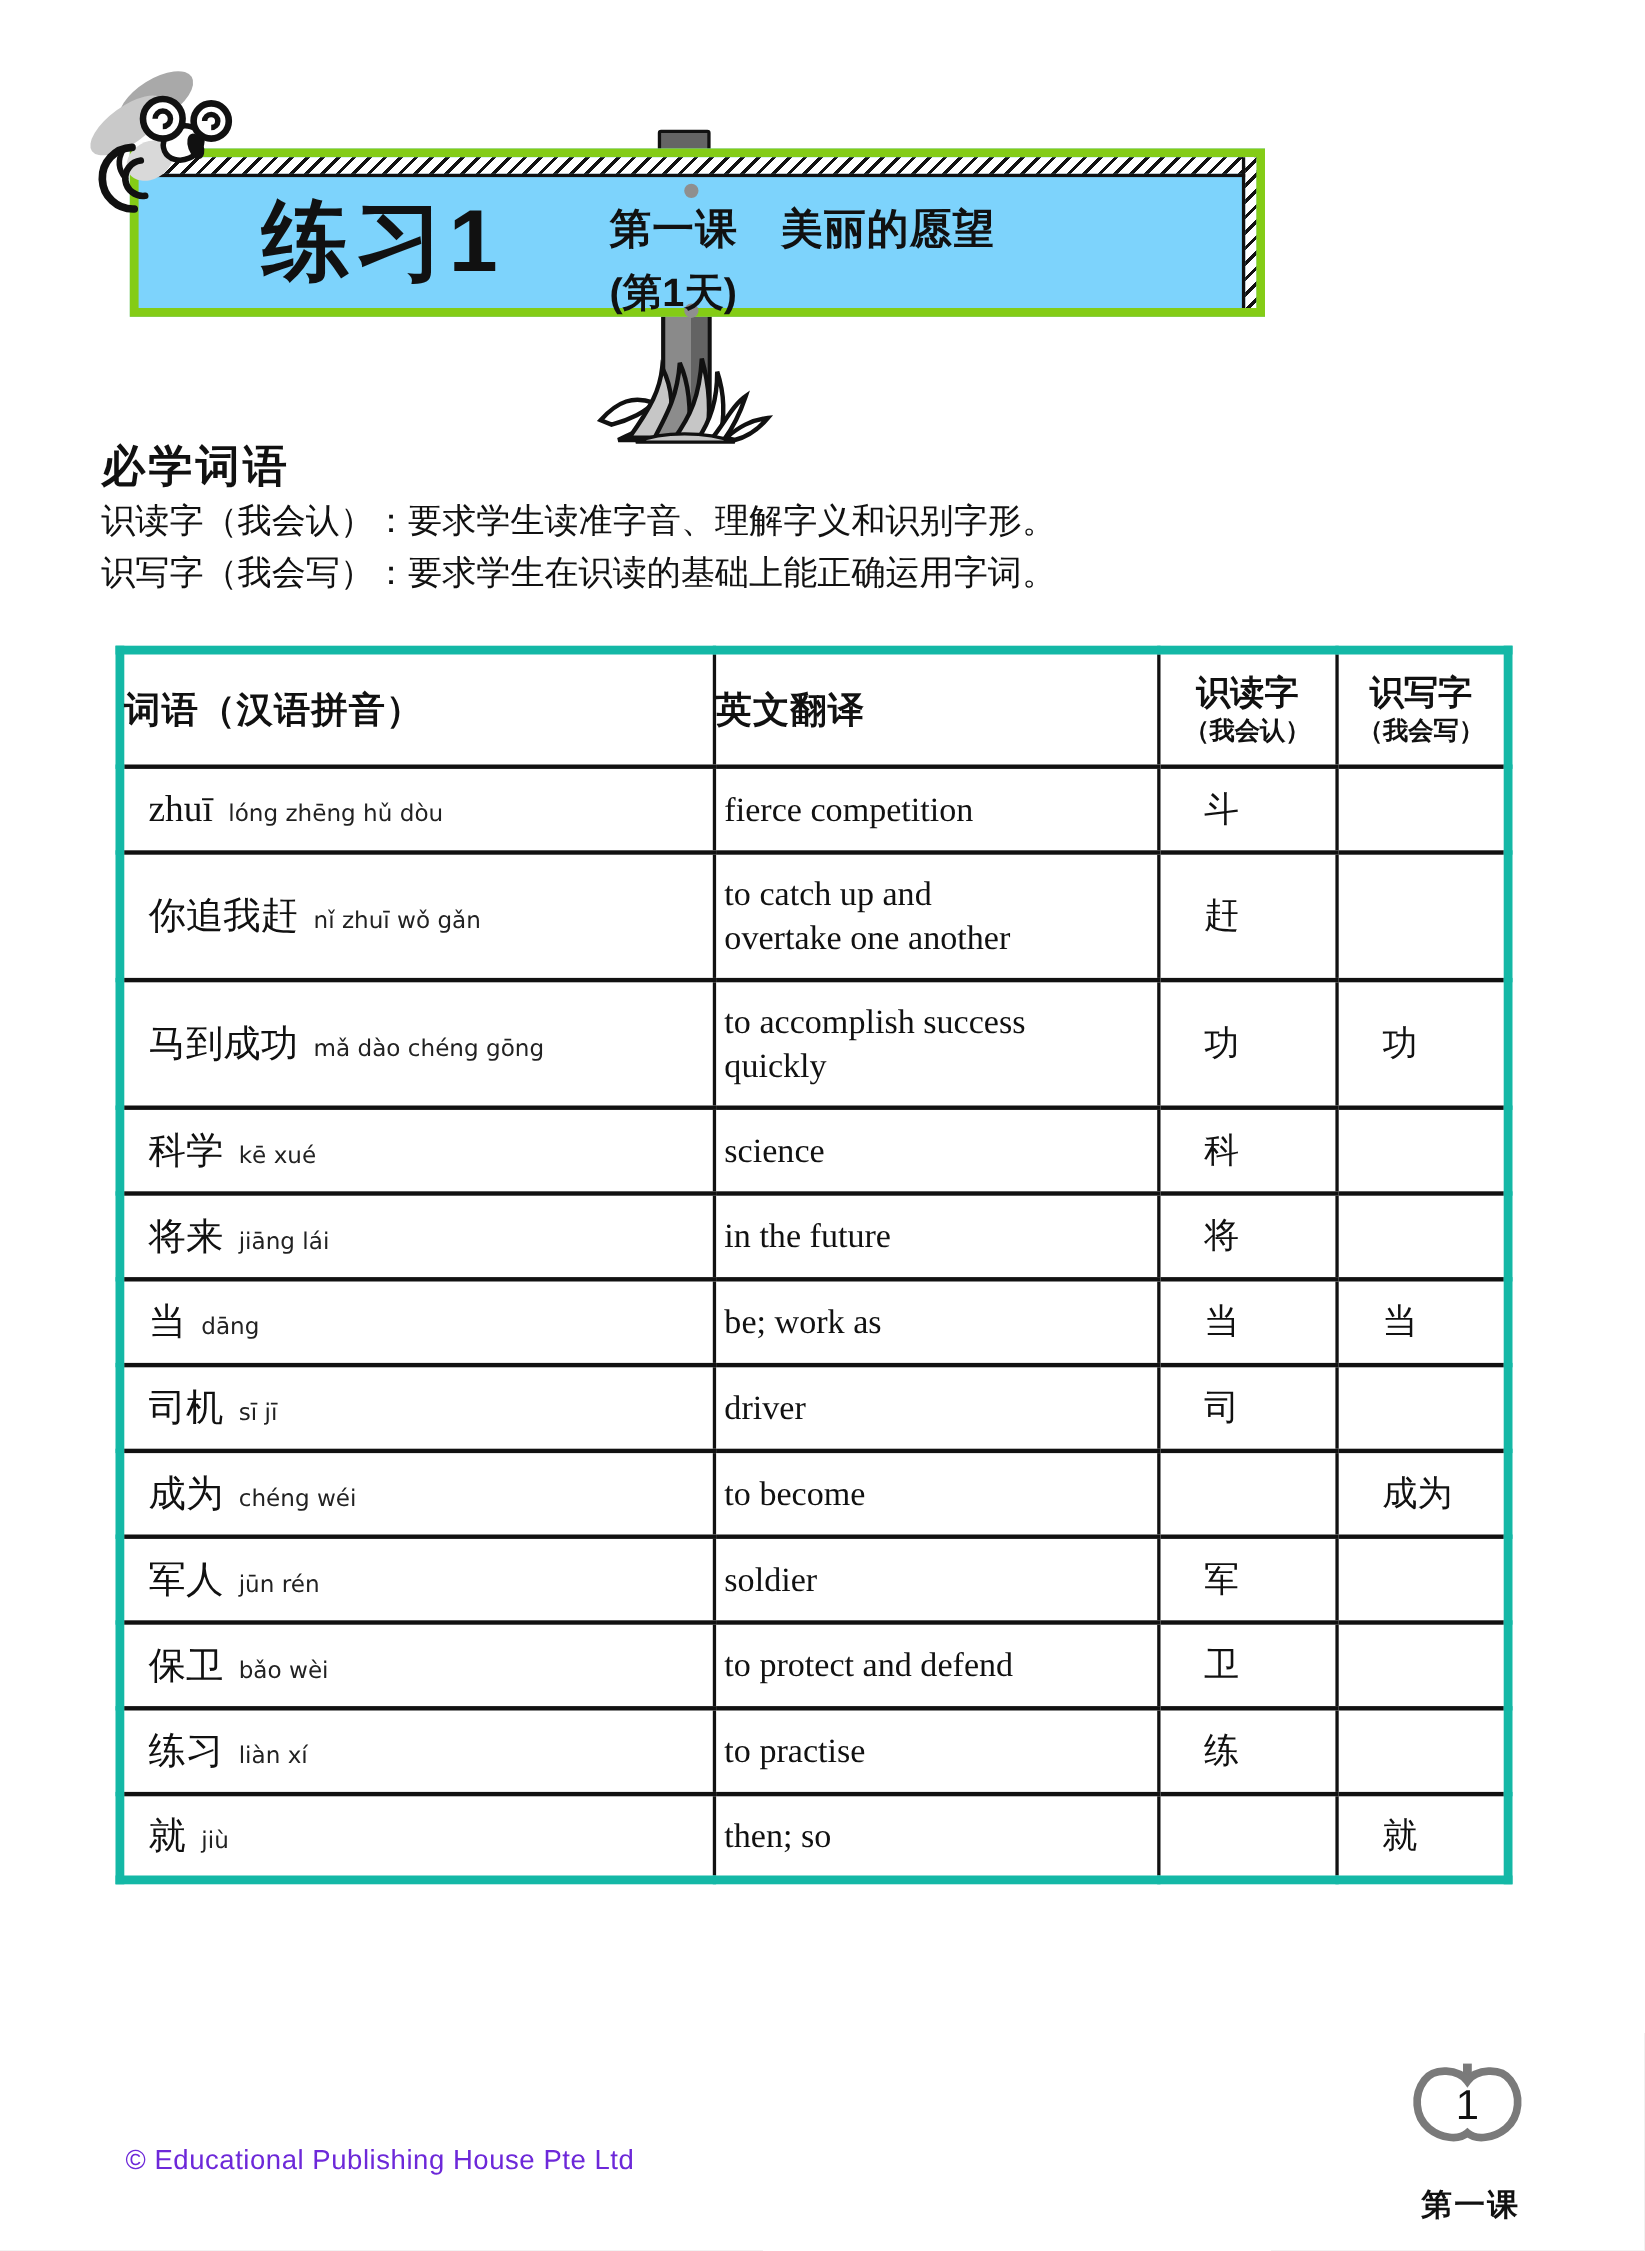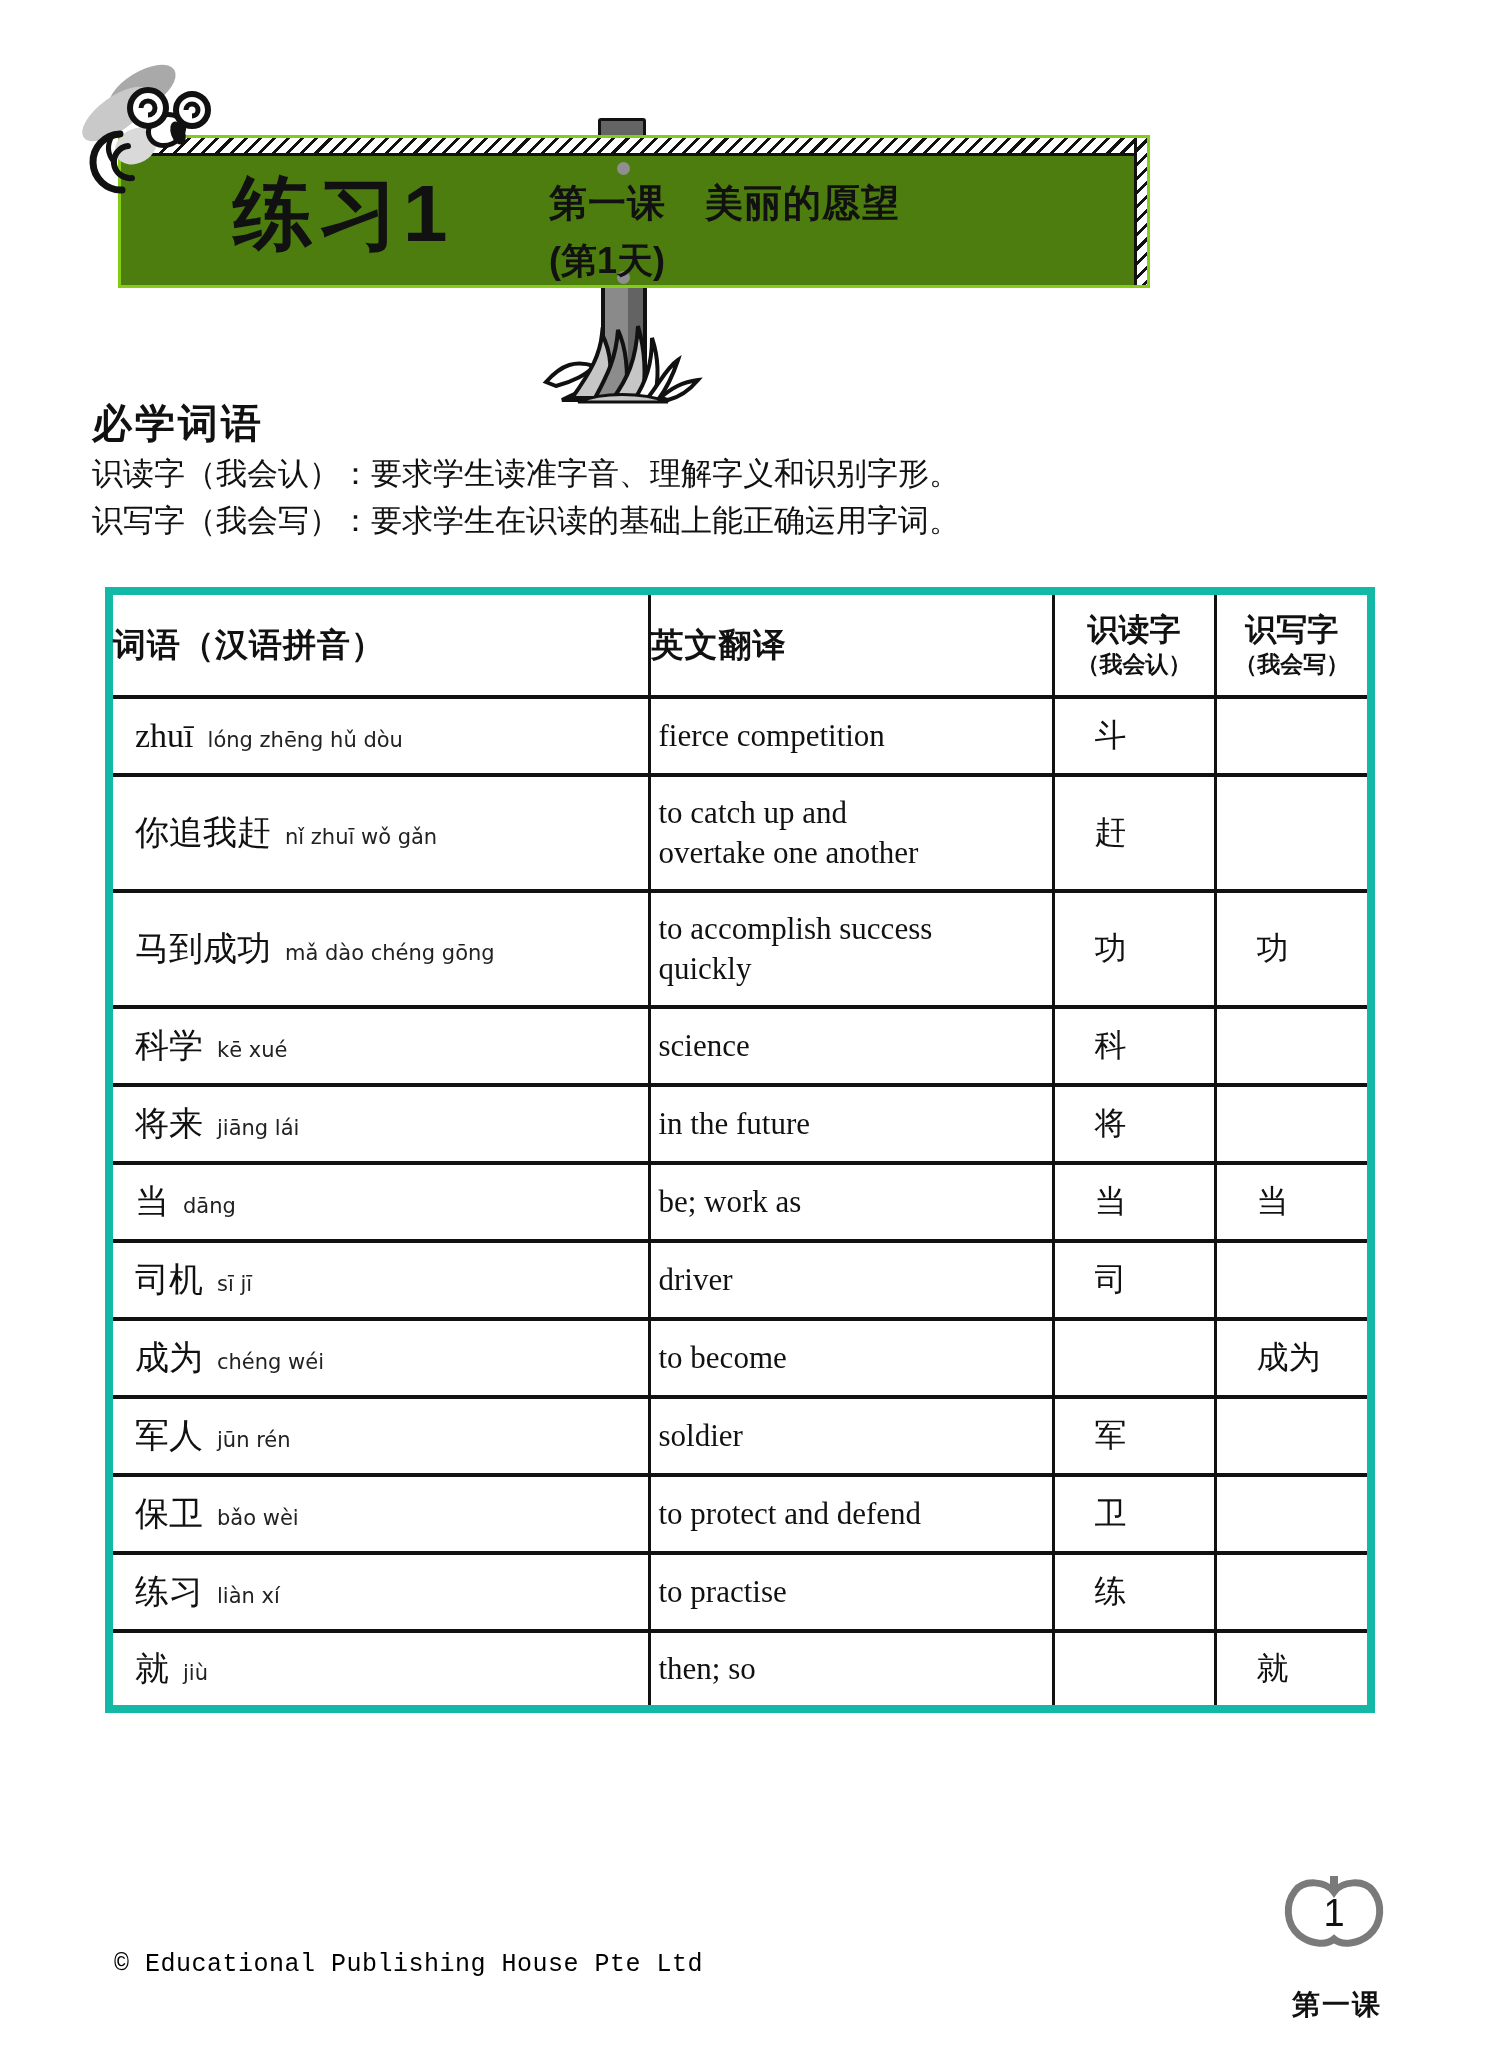--- a/index.html
+++ b/index.html
@@ -6,21 +6,21 @@
   #page{position:relative;width:1495px;height:2046px;background:#ffffff;overflow:hidden;
         font-family:"Liberation Sans",sans-serif;color:#111;}
 
   
   .post-top{position:absolute;left:598px;top:118px;width:42px;height:22px;
             background:#646464;border:3px solid #111;border-radius:3px 3px 0 0;z-index:1;}
   .post-bottom{position:absolute;left:601px;top:286px;width:38px;height:88px;
                background:linear-gradient(90deg,#8a8a8a 0 60%,#636363 60% 100%);
                border-left:4px solid #111;border-right:4px solid #111;z-index:1;}
   .banner{position:absolute;left:118px;top:135px;width:1032px;height:153px;
-          background:#4d7c0f;border:3px solid #84cc16;box-sizing:border-box;z-index:2;}
+          background:#7dd3fc;border:8px solid #84cc16;box-sizing:border-box;z-index:2;}
   .hatch{background:repeating-linear-gradient(135deg,#ffffff 0 7px,#111 7px 10px);}
   .banner .hatch-top{position:absolute;left:0;top:0;right:0;height:15px;border-bottom:3px solid #111;}
   .banner .hatch-right{position:absolute;top:0;right:0;bottom:0;width:10px;border-left:3px solid #111;}
   .exercise-title{position:absolute;left:112px;top:30px;font-size:80px;line-height:92px;
                   font-weight:900;letter-spacing:5px;font-family:"Liberation Sans",sans-serif;}
   .lesson-block{position:absolute;left:428px;top:40px;}
   .lesson-title{font-size:38px;font-weight:bold;letter-spacing:1px;}
   .day-label{font-size:36px;font-weight:bold;margin-top:8px;}
   .screw{position:absolute;width:13px;height:13px;border-radius:50%;background:#8f8f8f;}
   .screw.s1{left:496px;top:24px;}
@@ -43,22 +43,22 @@
   .th-main{display:block;font-size:31px;line-height:38px;}
   .th-sub{display:block;font-size:23px;line-height:30px;}
   td.c1{padding-left:22px;}
   .word{font-family:"Liberation Serif",serif;font-size:34px;}
   .pinyin{font-family:"DejaVu Sans","Liberation Sans",sans-serif;font-size:21px;margin-left:14px;color:#222;}
   td.c2{font-family:"Liberation Serif",serif;font-size:31px;line-height:40px;
         padding:16px 8px 16px 8px;white-space:pre-line;}
   td.c3,td.c4{font-family:"Liberation Serif",serif;font-size:32px;padding-left:40px;}
 
   
-  .copyright{position:absolute;left:114px;top:1950px;font-family:Liberation Mono, monospace;
-             font-size:25px;color:#000000;letter-spacing:0.5px;}
+  .copyright{position:absolute;left:114px;top:1950px;font-family:Liberation Sans, sans-serif;
+             font-size:25px;color:#6d28d9;letter-spacing:0.5px;}
   .apple-wrap{position:absolute;left:1282px;top:1874px;width:104px;height:80px;}
   .footer-lesson{position:absolute;left:1292px;top:1986px;font-size:28px;font-weight:bold;letter-spacing:2px;}
 </style>
 </head>
 <body>
 
 <div id="page">
 
   <div class="post-top"></div>
   <div class="post-bottom"></div>

